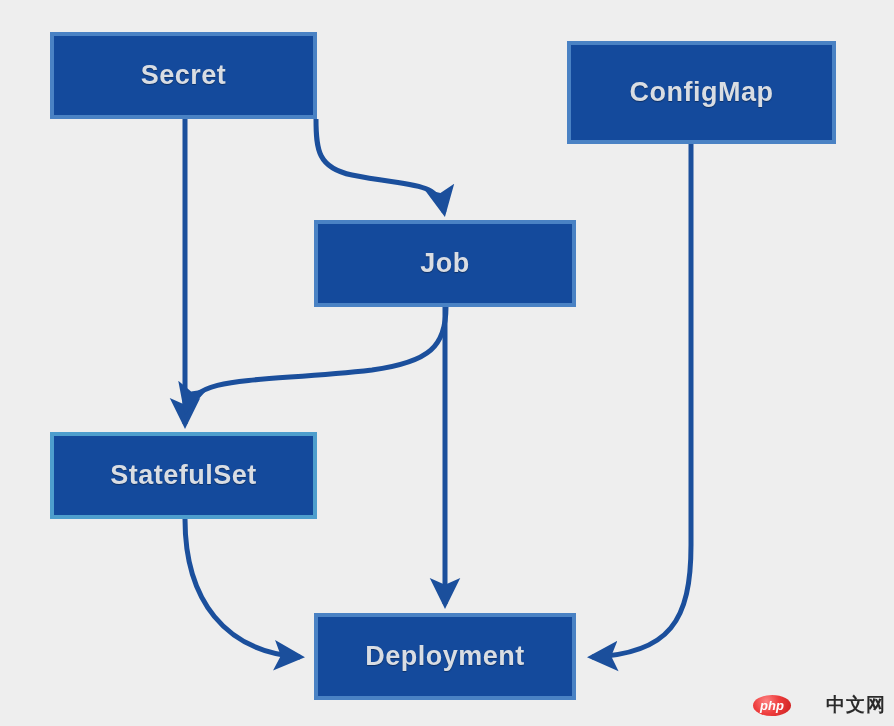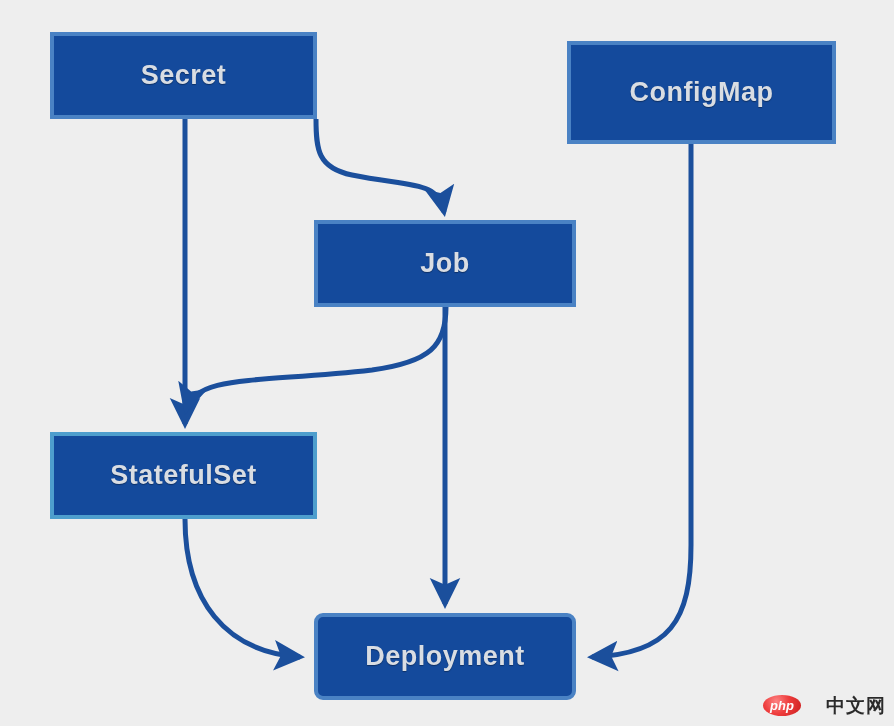--- a/index.html
+++ b/index.html
@@ -44,22 +44,22 @@
   .node-label {
     display: block;
     line-height: 1;
   }
   
   #watermark {
     position: absolute;
     right: 8px;
     bottom: 10px;
     display: flex;
-    align-items: center;
-    gap: 5px;
+    align-items: flex-start;
+    gap: 15px;
     z-index: 5;
     opacity: 0.92;
   }
   #wm-badge {
     width: 38px;
     height: 21px;
     border-radius: 50%;
     background: radial-gradient(circle at 35% 30%, #ff7a7a 0%, #ee2d2d 45%, #c70d0d 100%);
     color: #ffffff;
     font-size: 13px;
@@ -114,21 +114,21 @@
   </div>
 
   <div class="node cyan-border" style="left:50px; top:432px; width:267px; height:87px;">
     <span class="node-label">StatefulSet</span>
   </div>
 
   <div class="node" style="left:314px; top:220px; width:262px; height:87px;">
     <span class="node-label">Job</span>
   </div>
 
-  <div class="node" style="left:314px; top:613px; width:262px; height:87px;border-radius:9px;">
+  <div class="node" style="left:314px; top:613px; width:262px; height:87px;">
     <span class="node-label">Deployment</span>
   </div>
 
   <div id="watermark">
     <span id="wm-badge">php</span>
     <span id="wm-text">中文网</span>
   </div>
 
 </div>
 

